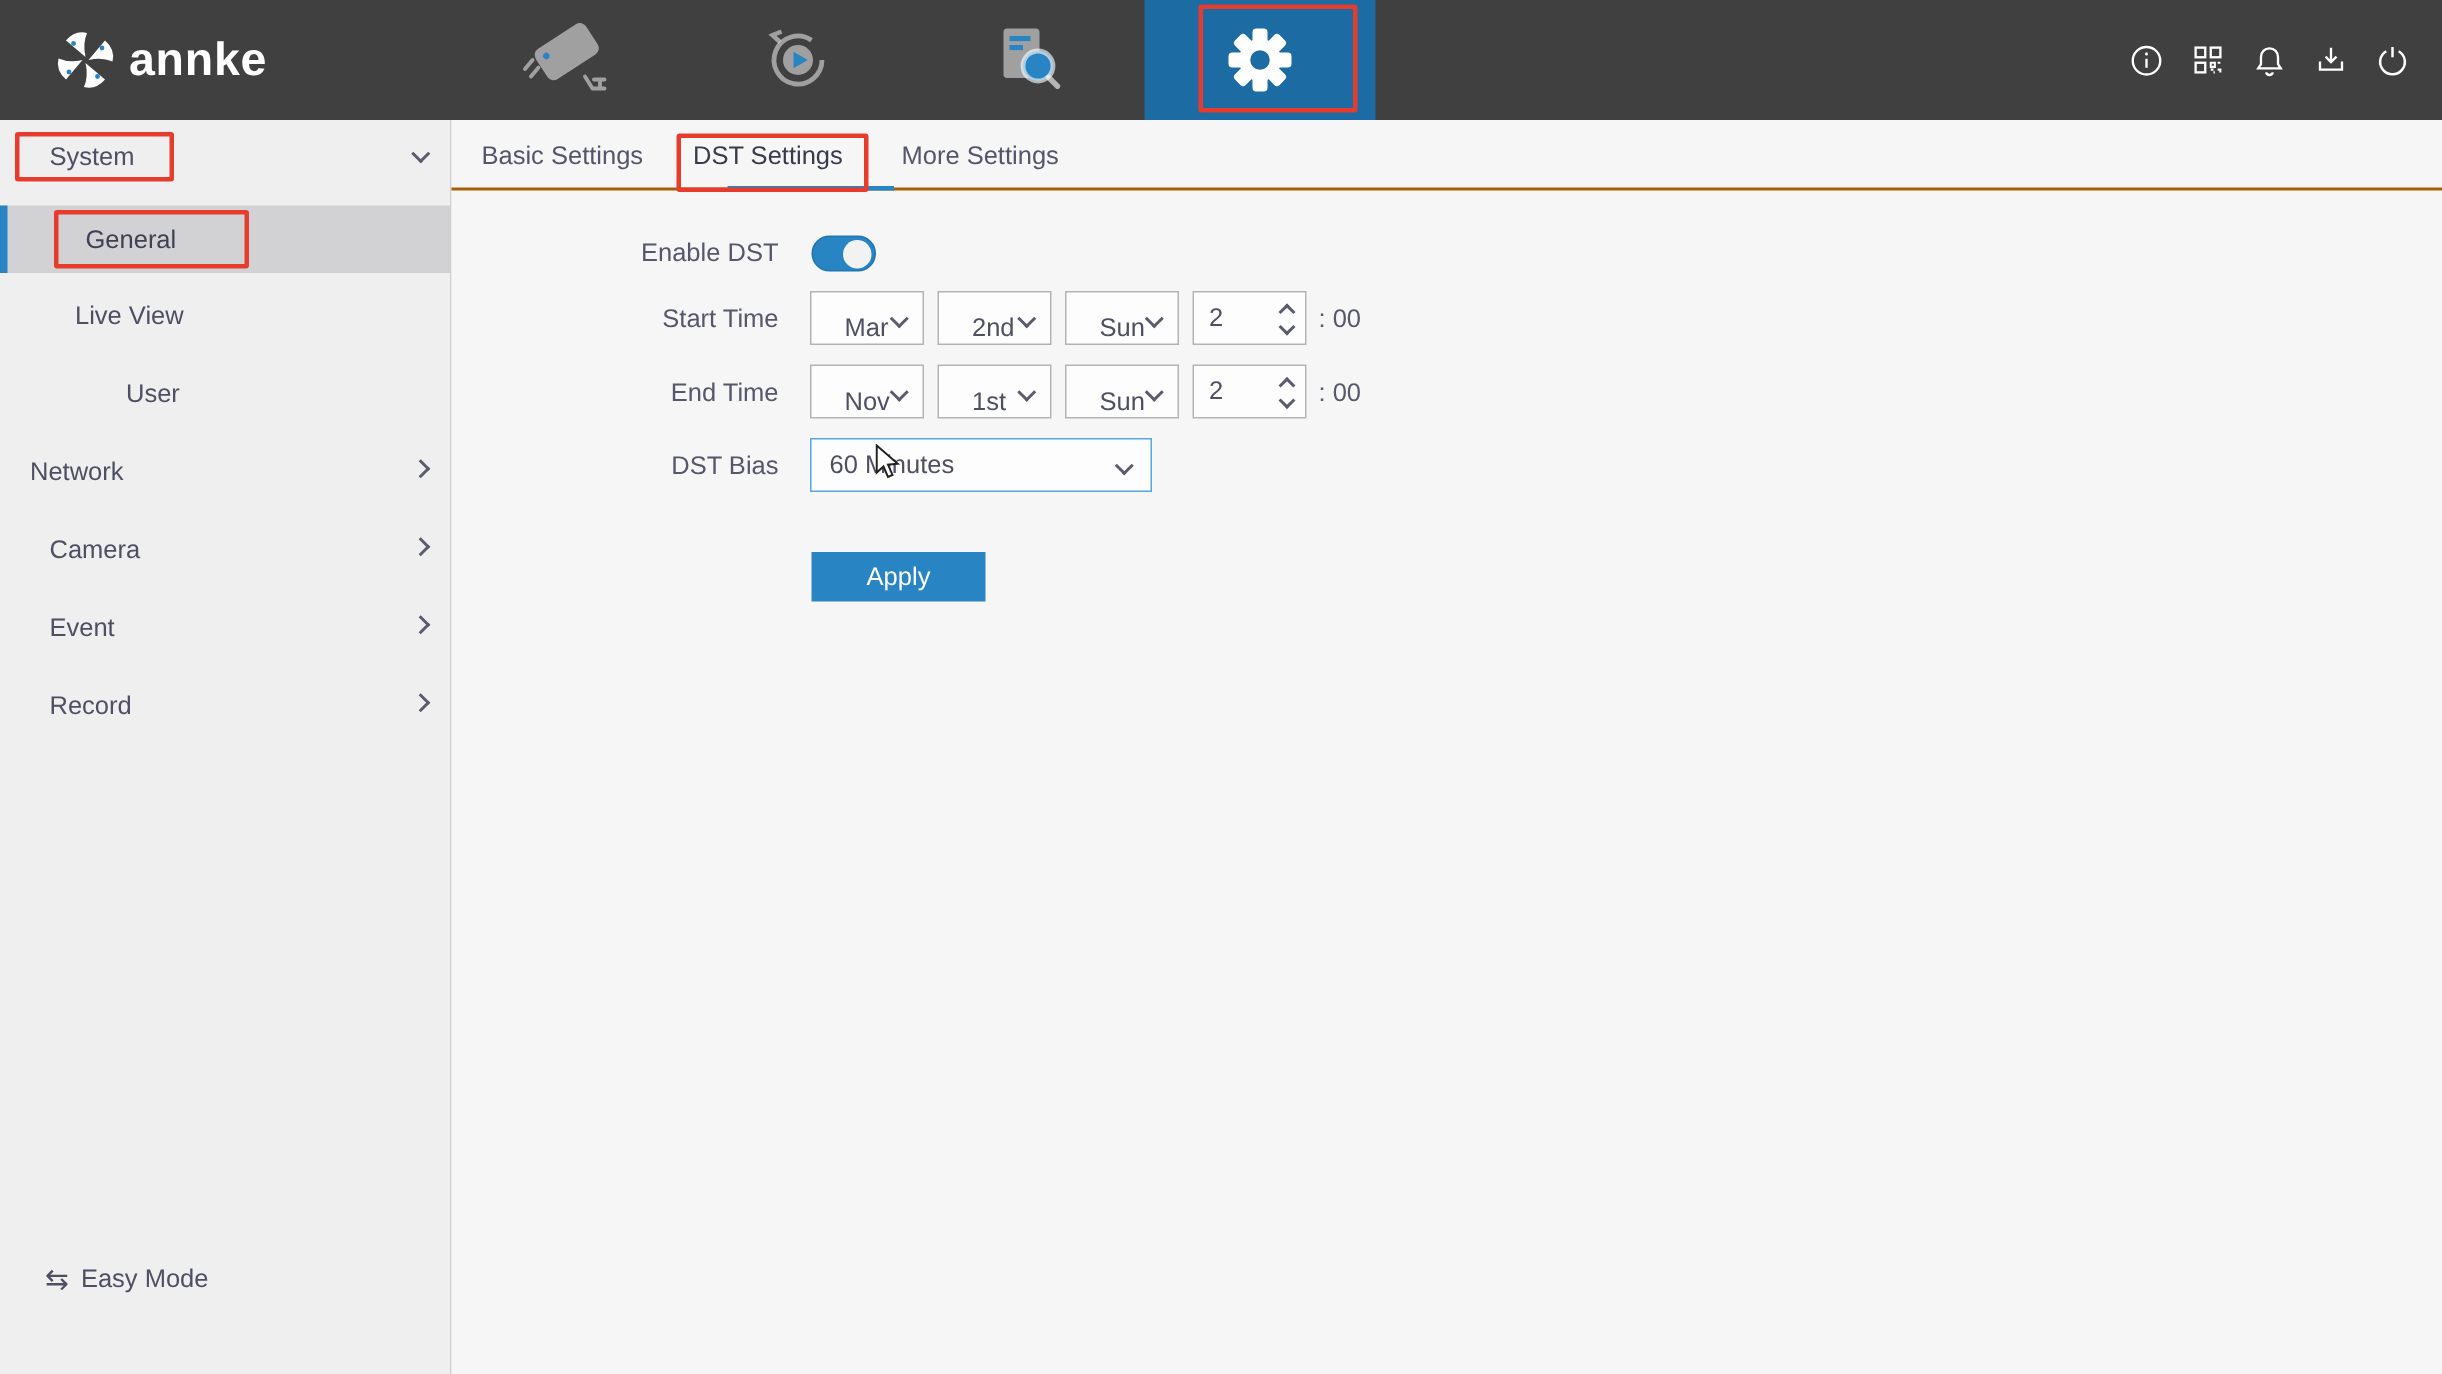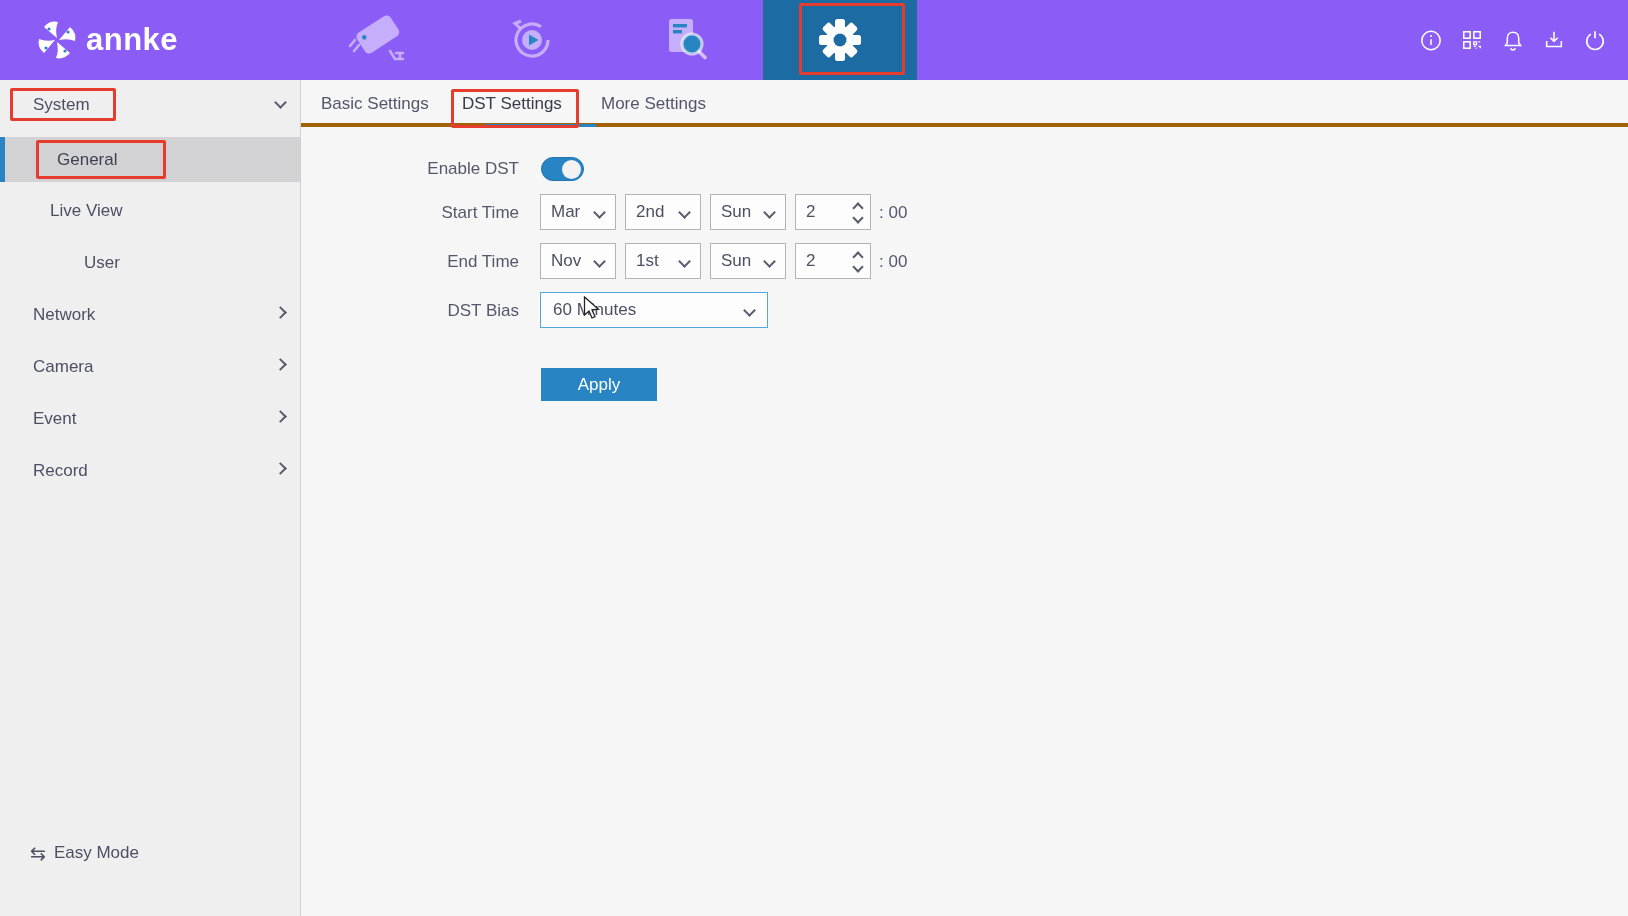--- a/index.html
+++ b/index.html
@@ -8,21 +8,21 @@
     font-family:"Liberation Sans", sans-serif;
     background:#f6f6f7;
     position:relative;
     overflow:hidden;
     color:#54556a;
   }
 
   
   .topbar {
     position:absolute; left:0; top:0; width:1628px; height:80px;
-    background:#8b5cf6;
+    background:#404040;
     padding-left:37px;
   }
   .logo {
     position:absolute; left:34px; top:0; height:80px;
     display:flex; align-items:center; gap:6px;
   }
   .logo-text {
     color:#fff; font-size:31px; font-weight:bold; letter-spacing:0.5px;
   }
   .nav-icon {
@@ -54,38 +54,38 @@
   .side-row { position:absolute; left:0; width:100%; display:flex; align-items:center; cursor:pointer; }
   .side-row .lbl { font-size:17px; color:#4e4f63; }
   .row-system   { top:6px;   height:38px; padding-left:33px; }
   .row-general  {
     top:57px; height:45px; padding-left:52px;
     background:#d2d2d4; border-left:5px solid #2884c2;
   }
   .row-general .lbl { color:#3f4052; }
   .row-liveview { top:111px; height:40px; padding-left:50px; }
   .row-user     { top:163px; height:40px; padding-left:84px; }
-  .row-network  { top:215px; height:40px; padding-left:33px; }
+  .row-network  { top:215px; height:40px; padding-left:20px; }
   .row-camera   { top:267px; height:40px; padding-left:33px; }
   .row-event    { top:319px; height:40px; padding-left:33px; }
   .row-record   { top:371px; height:40px; padding-left:33px; }
   .row-easymode { top:755px; height:36px; padding-left:30px; gap:8px; }
   .row-easymode .swap-glyph { font-size:19px; color:#4e4f63; }
 
   .chev { width:9px; height:9px; border-right:2px solid #5a5b6e; border-bottom:2px solid #5a5b6e; display:inline-block; }
   .chev.down  { transform:rotate(45deg);  }
   .chev.right { transform:rotate(-45deg); }
   .side-chev { position:absolute; right:15px; top:50%; margin-top:-7px; }
 
   
   .content { position:absolute; left:301px; top:80px; width:1327px; height:836px; background:#f6f6f7; }
 
   .tabbar {
     position:absolute; left:0; top:0; width:100%; height:47px;
-    border-bottom:4px solid #a16207;
+    border-bottom:2px solid #a16207;
   }
   .tab { position:absolute; top:0; height:47px; display:flex; align-items:center; font-size:17px; color:#54556a; cursor:pointer; }
   .tab-basic { left:20px; }
   .tab-dst   { left:161px; color:#393a4b; }
   .tab-more  { left:300px; }
   .tab-underline { position:absolute; left:184px; top:44px; width:111px; height:3px; background:#2884c2; }
 
   
   .flabel { position:absolute; left:0; width:218px; text-align:right; font-size:17px; color:#56576b; }
   .lab-enable { top:79px;  }
@@ -98,21 +98,21 @@
     background:#2884c2; border:1px solid #1f76b0; border-radius:12px; cursor:pointer;
   }
   .toggle .knob {
     position:absolute; right:2px; top:1.5px; width:19px; height:19px;
     background:#f2f2f3; border-radius:50%;
   }
 
   .selbox {
     position:absolute; height:36px; width:76px;
     background:#fdfdfd; border:1px solid #b3b3b6;
-    display:flex; align-items:center; padding-left:10px;
+    display:flex; align-items:flex-end; padding-left:22px;
     font-size:17px; color:#4e4f63; cursor:pointer;
   }
   .selbox .chev { position:absolute; right:11px; top:13px; border-color:#5a5b6e; }
   .r-start { top:114px; }
   .r-end   { top:163px; }
   .c1 { left:239px; } .c2 { left:324px; } .c3 { left:409px; }
 
   .spinbox {
     position:absolute; left:494px; height:36px; width:76px;
     background:#fdfdfd; border:1px solid #b3b3b6;

